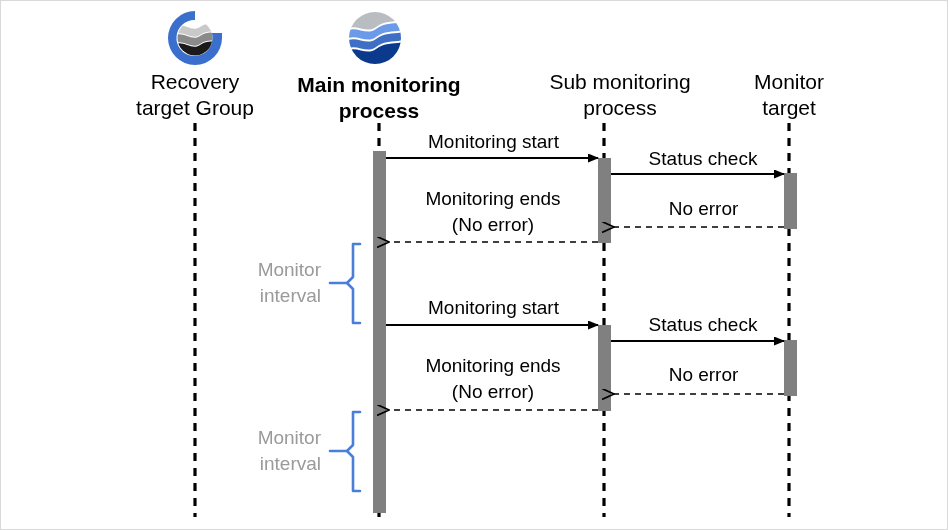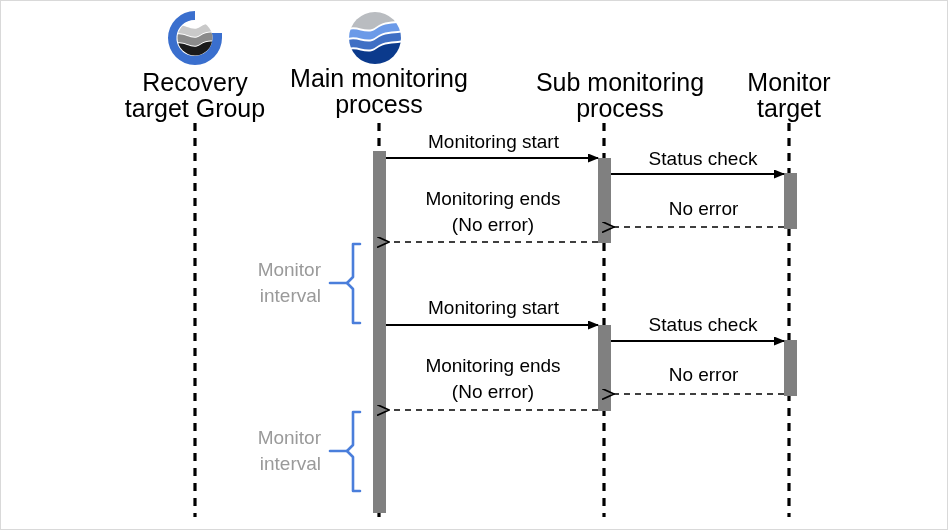--- a/index.html
+++ b/index.html
@@ -21,21 +21,21 @@
     position: absolute;
     left: 0;
     top: 0;
     width: 948px;
     height: 530px;
   }
   .lane-header {
     position: absolute;
     text-align: center;
     color: #000000;
-    font-size: 25px;
+    font-size: 21px;
     line-height: 26px;
     font-family: "Liberation Sans", sans-serif;
     white-space: pre-line;
   }
   .logo {
     position: absolute;
     width: 58px;
     height: 58px;
   }
   .msg-label {
@@ -87,21 +87,21 @@
         <path d="M-2 22 C8 12, 20 26, 30 18 C40 10, 50 14, 60 10 L60 -4 L-2 -4 Z" fill="#b9bcc0"></path>
         <path d="M-2 24 C8 14, 20 28, 30 20 C40 12, 50 16, 60 12 L60 20 C50 24, 40 20, 30 28 C20 36, 8 22, -2 32 Z" fill="#6b9ae8"></path>
         <path d="M-2 34 C8 24, 20 38, 30 30 C40 22, 50 26, 60 22 L60 30 C50 34, 40 30, 30 38 C20 46, 8 32, -2 42 Z" fill="#3f6fc4"></path>
         <path d="M-2 44 C8 34, 20 48, 30 40 C40 32, 50 36, 60 32 L60 62 L-2 62 Z" fill="#0b3a8c"></path>
       </g>
     </svg>
   </div>
 
   <div class="lane-header" style="left:94px; top:68px; width:200px;">Recovery
 target Group</div>
-  <div class="lane-header" style="left:273px; top:64px; width:210px;">Main monitoring
+  <div class="lane-header" style="left:273px; top:71px; width:210px;font-weight:bold;">Main monitoring
 process</div>
   <div class="lane-header" style="left:514px; top:68px; width:210px;">Sub monitoring
 process</div>
   <div class="lane-header" style="left:703px; top:68px; width:170px;">Monitor
 target</div>
 
   <svg id="diagram-svg" viewBox="0 0 948 530">
     <defs>
       <marker id="solidArrow" markerWidth="11" markerHeight="9" refX="10" refY="4.5" orient="auto" markerUnits="userSpaceOnUse">
         <path d="M0,0 L11,4.5 L0,9 z" fill="#000000"></path>

